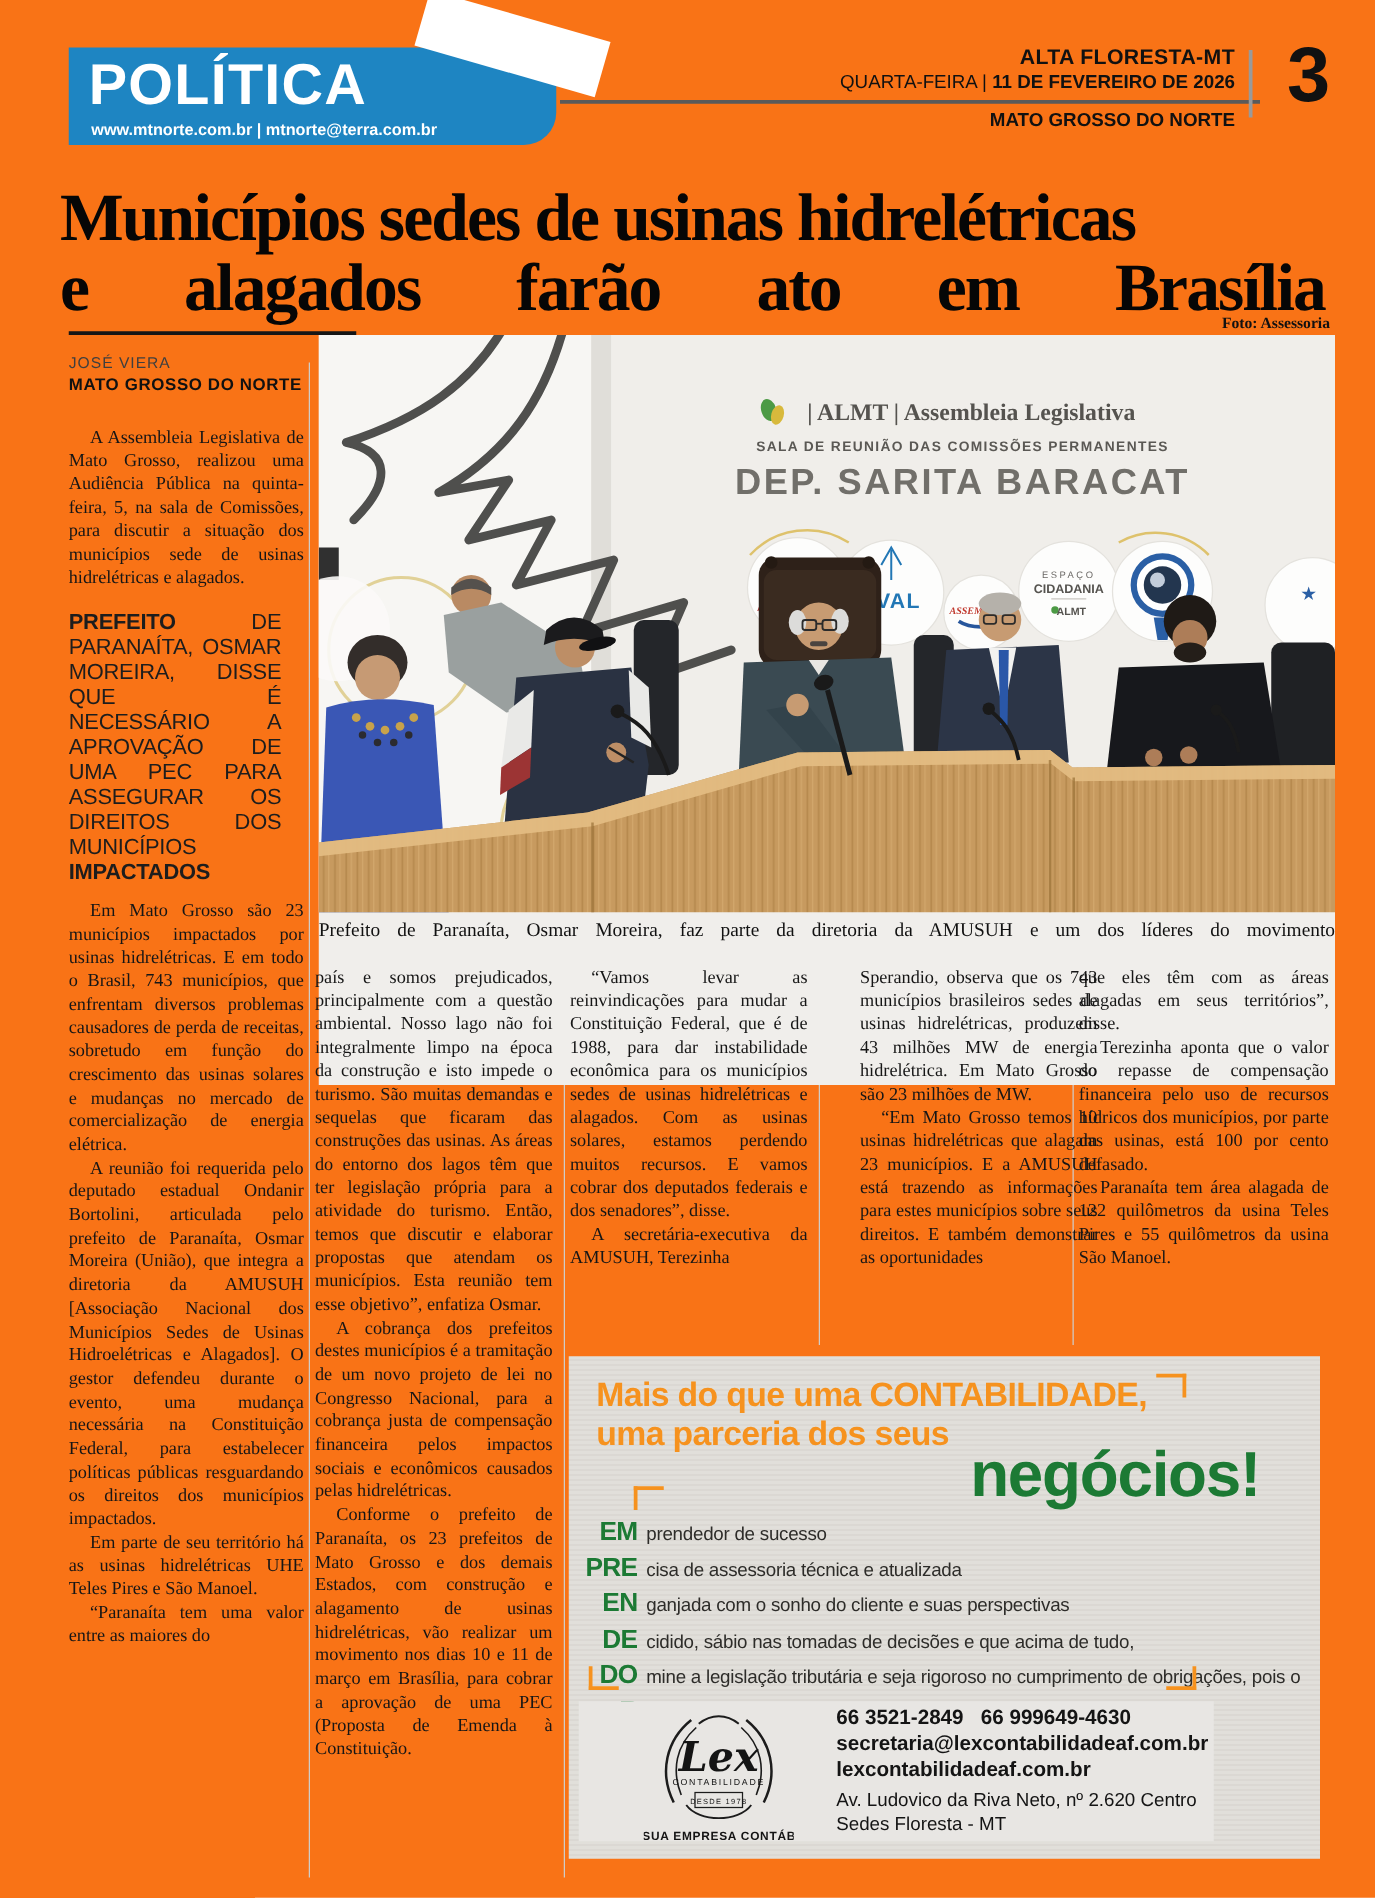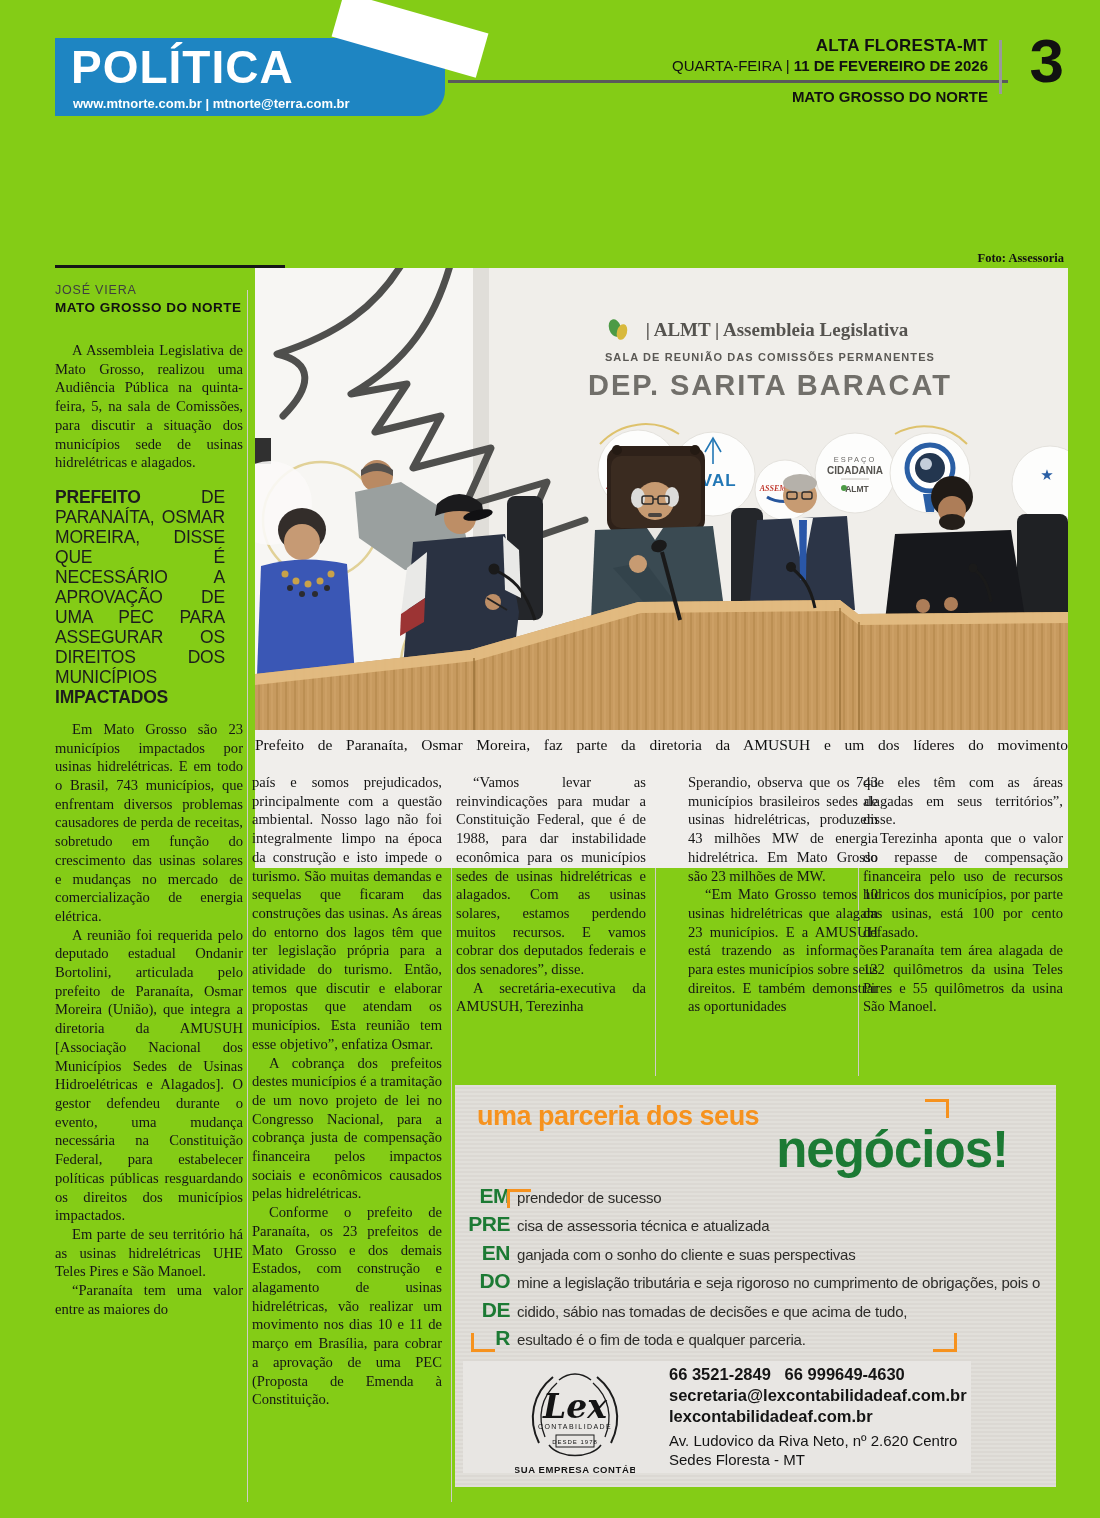--- a/index.html
+++ b/index.html
@@ -1,17 +1,17 @@
 <!DOCTYPE html>
 <html lang="pt-BR"><head>
 <meta charset="utf-8">
 <style>
   * { margin:0; padding:0; box-sizing:border-box; }
   body { background:#ffffff; }
-  .page { position:relative; width:1100px; height:1518px; background:#84cc16; overflow:hidden;
+  .page { position:relative; width:1100px; height:1518px; background:#f97316; overflow:hidden;
           font-family:"Liberation Serif", serif; color:#111; }
   .abs { position:absolute; }
 
   
   .banner { left:55px; top:38px; width:390px; height:78px; background:#1e85c2;
             border-radius:0 0 26px 0; overflow:visible; }
   .banner-cut { position:absolute; top:-26px; right:-40px; width:150px; height:46px;
                 background:#fff; transform:rotate(16deg); }
   .banner-title { position:absolute; left:16px; top:2px; z-index:2; color:#fff;
                   font-family:"Liberation Sans", sans-serif; font-weight:bold;
@@ -97,20 +97,24 @@
     <div class="mast-date">
       <span>QUARTA-FEIRA</span>
       <span>|</span>
       <span class="rest">11 DE FEVEREIRO DE 2026</span>
     </div>
   </div>
   <div class="abs page-bar"></div>
   <div class="abs page-num">3</div>
   <div class="abs mast-paper">MATO GROSSO DO NORTE</div>
 
+  <div class="abs headline">
+    <div class="l1">Municípios sedes de usinas hidrelétricas</div>
+    <div class="l2">e alagados farão ato em Brasília</div>
+  </div>
   <div class="abs photo-credit">Foto: Assessoria</div>
   <div class="abs head-blackrule"></div>
 
   <div class="abs colsep" style="left:247px; top:290px; height:1212px;"></div>
   <div class="abs colsep" style="left:451px; top:778px; height:724px;"></div>
   <div class="abs colsep" style="left:655px; top:778px; height:298px;"></div>
   <div class="abs colsep" style="left:858px; top:778px; height:298px;"></div>
 
   <div class="abs" style="left:55px; top:283px; width:188px;">
     <div class="byline-author">JOSÉ VIERA</div>
@@ -312,44 +316,45 @@
     <p class="ind">Paranaíta tem área alagada de 122 quilômetros da usina Teles Pires e 55 quilômetros da usina São Manoel.</p>
   </div>
 
   <div class="abs ad">
     <div class="bk bk-tr"></div>
     <div class="bk bk-lm"></div>
     <div class="bk bk-bl"></div>
     <div class="bk bk-br"></div>
 
     <div class="ad-head">
+      <div class="ad-h1">Mais do que uma CONTABILIDADE,</div>
       <div class="ad-h1">uma parceria dos seus</div>
       <div class="ad-green">negócios!</div>
     </div>
 
     <div class="ad-list">
       <div class="ad-row">
           <span class="ad-prefix">EM</span>
           <span class="ad-text">prendedor de sucesso</span>
         </div>
       <div class="ad-row">
           <span class="ad-prefix">PRE</span>
           <span class="ad-text">cisa de assessoria técnica e atualizada</span>
         </div>
       <div class="ad-row">
           <span class="ad-prefix">EN</span>
           <span class="ad-text">ganjada com o sonho do cliente e suas perspectivas</span>
         </div>
       <div class="ad-row">
+          <span class="ad-prefix">DE</span>
+          <span class="ad-text">cidido, sábio nas tomadas de decisões e que acima de tudo,</span>
+        </div>
+      <div class="ad-row">
           <span class="ad-prefix">DO</span>
           <span class="ad-text">mine a legislação tributária e seja rigoroso no cumprimento de obrigações, pois o</span>
-        </div>
-      <div class="ad-row">
-          <span class="ad-prefix">DE</span>
-          <span class="ad-text">cidido, sábio nas tomadas de decisões e que acima de tudo,</span>
         </div>
       <div class="ad-row">
           <span class="ad-prefix">R</span>
           <span class="ad-text">esultado é o fim de toda e qualquer parceria.</span>
         </div>
     </div>
 
     <div class="ad-contact">
       <div class="ad-logo">
         <svg viewBox="0 0 120 106" width="120" height="106">

